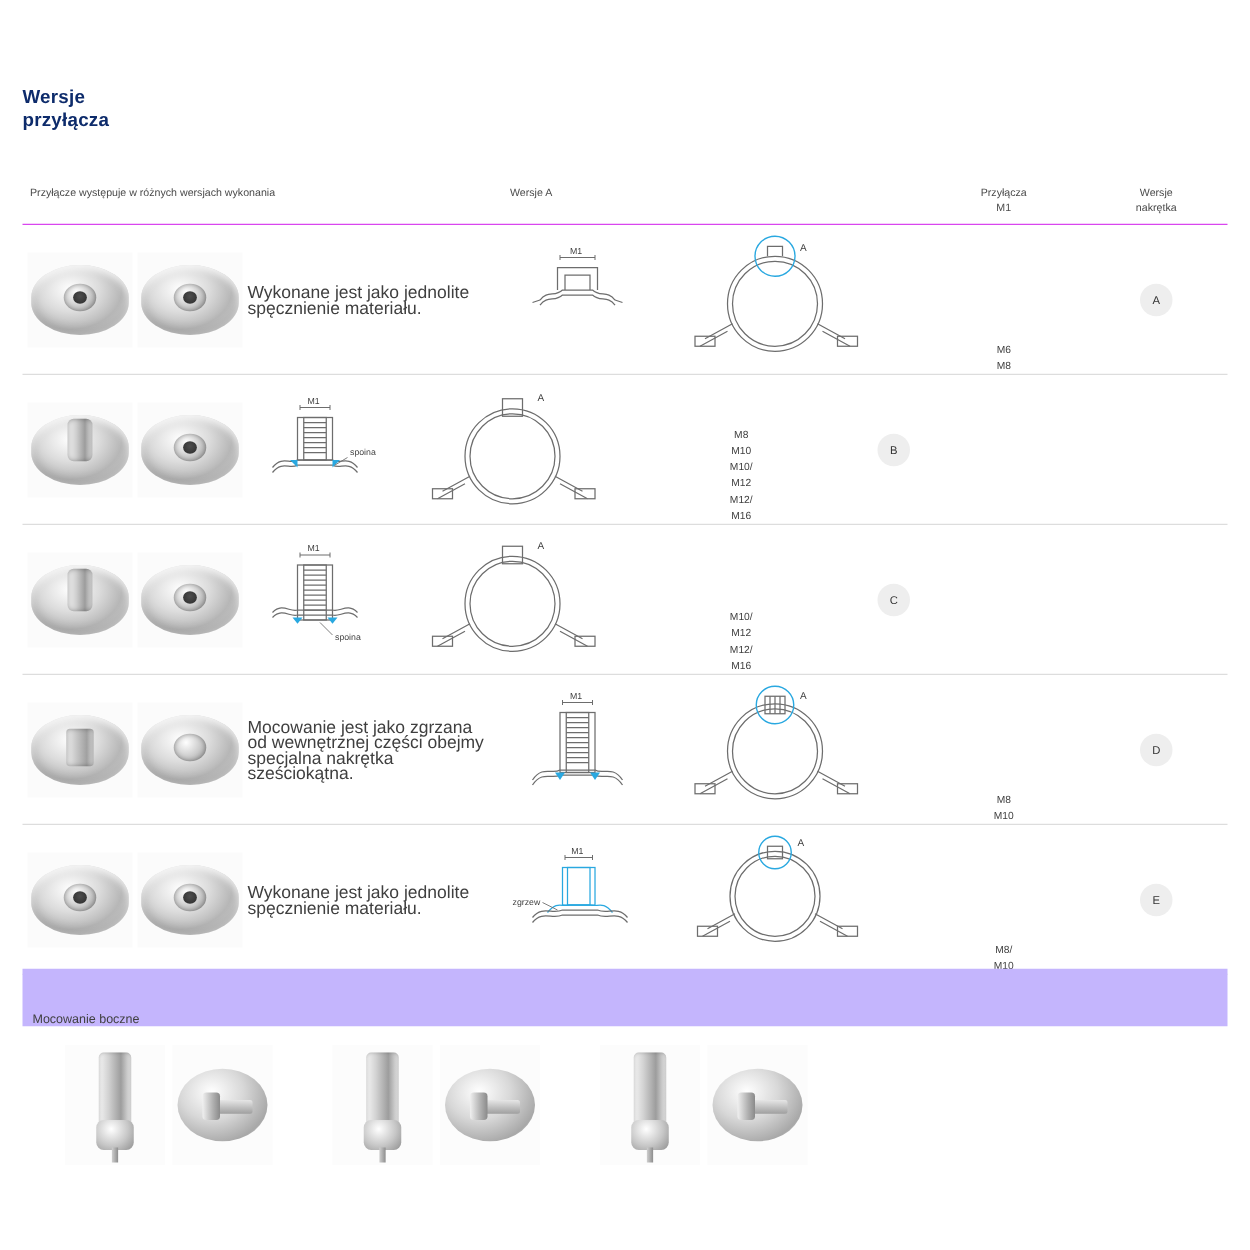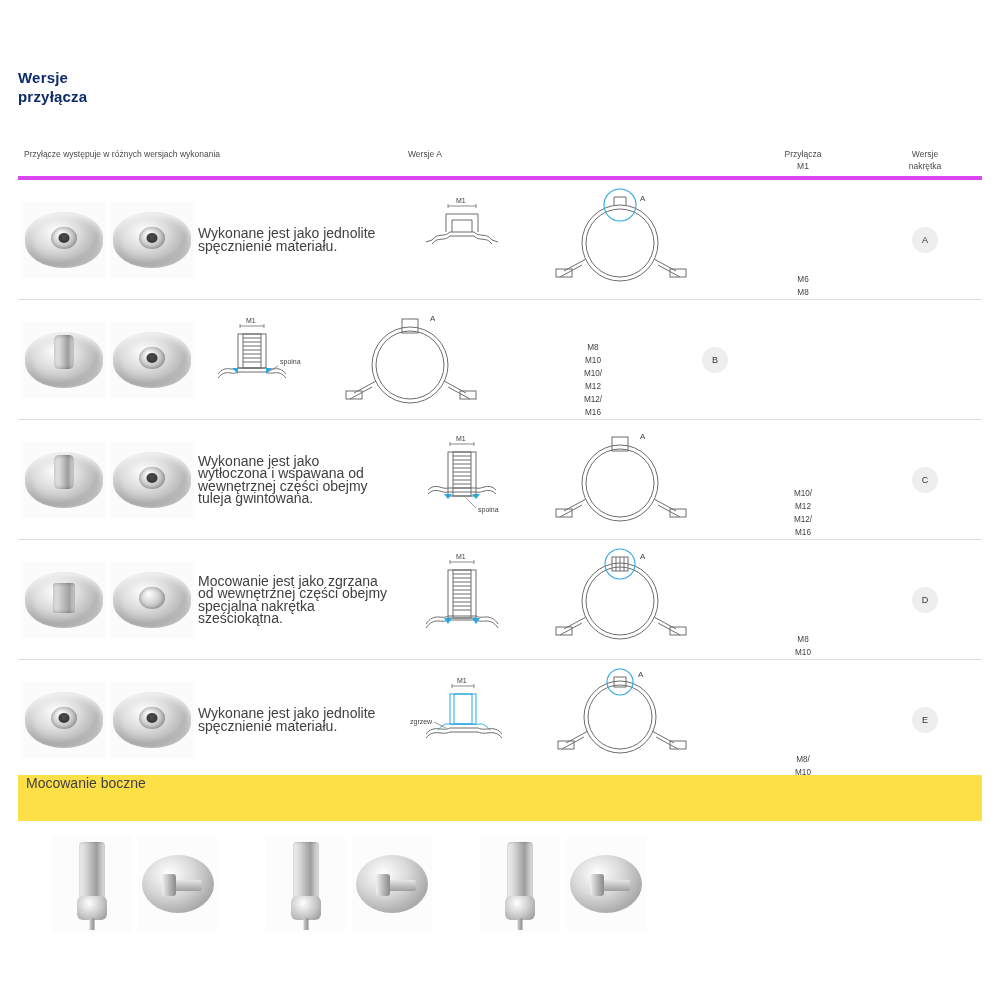--- a/index.html
+++ b/index.html
@@ -31,21 +31,21 @@
   
   .table {
     position: absolute;
     left: 18px; top: 138px;
     width: 964px;
   }
   .head-row {
     display: flex;
     align-items: flex-start;
     height: 42px;
-    border-bottom: 4px solid #d946ef;
+    border-bottom: 1px solid #d946ef;
     padding-top: 10px;
   }
   .head-cell {
     font-size: 8.5px;
     color: #4a4a4a;
     line-height: 12px;
   }
   .c-desc  { width: 390px; padding-left: 6px; }
   .c-view  { width: 330px; }
   .c-m1    { width: 130px; text-align: center; }
@@ -155,25 +155,25 @@
 
   
   svg { display: block; }
 
   
   .side-head {
     position: absolute;
     left: 18px; top: 775px;
     width: 964px;
     height: 46px;
-    background: #fde047;
-    display: flex;
-    align-items: flex-start;
+    background: #c4b5fd;
+    display: flex;
+    align-items: flex-end;
     padding-left: 8px;
-    font-size: 14px;
+    font-size: 10px;
     color: #3f3f3f;
   }
   .side-strip {
     position: absolute;
     left: 18px; top: 824px;
     width: 964px;
     height: 120px;
     display: flex;
     align-items: center;
     gap: 6px;
@@ -369,21 +369,20 @@
         <div class="photo">
           <div class="blob"></div>
             <div class="hub tall"></div>
         </div>
         <div class="photo">
           <div class="blob"></div>
             <div class="hub"></div>
             <div class="hole"></div>
         </div>
       </div>
-      <div class="cell-text">Wykonane jest jako wytłoczona i wspawana od wewnętrznej części obejmy tuleja gwintowana.</div>
       <div class="cell-view">
         <svg width="118" height="96" viewBox="0 0 118 96">
           <g fill="none" stroke="#6d6d6d" stroke-width="1">
             <rect x="40" y="20" width="28" height="44"></rect>
             <rect x="45" y="20" width="18" height="44"></rect>
             <path d="M45 24 L63 24 M45 28 L63 28 M45 32 L63 32 M45 36 L63 36 M45 40 L63 40 M45 44 L63 44 M45 48 L63 48 M45 52 L63 52 M45 56 L63 56"></path>
             <path d="M20 58 C28 50 34 58 40 56 L68 56 C74 58 80 50 88 58"></path>
             <path d="M20 62 C28 54 34 62 40 60 L68 60 C74 62 80 54 88 62"></path>
           </g>
           <path d="M36 62 L44 62 L40 67 Z" fill="#29a8e0"></path>

